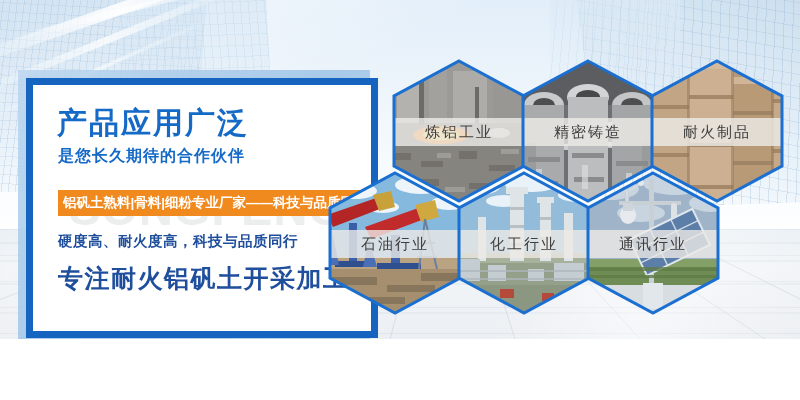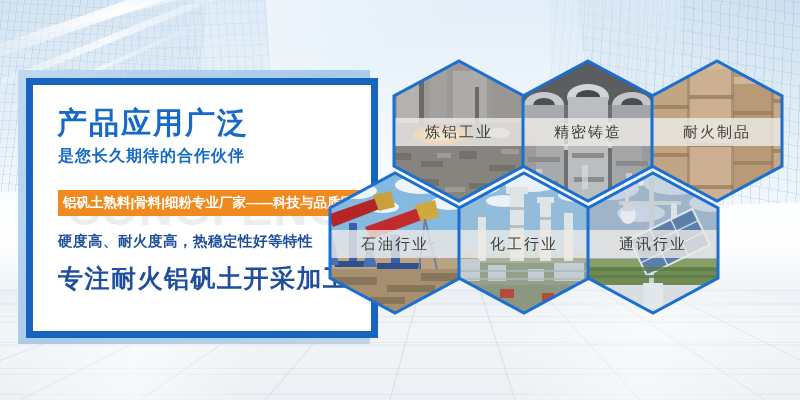--- a/index.html
+++ b/index.html
@@ -5,21 +5,21 @@
   * { margin:0; padding:0; box-sizing:border-box; }
   html,body { width:800px; height:400px; overflow:hidden; }
   body {
     font-family:"Liberation Sans","DejaVu Sans",sans-serif;
     background:#ffffff;
     position:relative;
   }
 
   
   #banner {
-    position:absolute; inset:0; width:800px; height:400px; overflow:hidden;
+    position:absolute; inset:0; width:800px; height:339px; overflow:hidden;
     background:linear-gradient(180deg,#dbe9f6 0%,#eef5fb 22%,#f7fafd 44%,#ffffff 58%,#f2f5f8 72%,#e9eef3 100%);
   }
   .bg-sky {
     position:absolute; left:0; top:0; width:800px; height:238px;
     background:
       linear-gradient(155deg,rgba(255,255,255,.85) 0%,rgba(255,255,255,0) 38%),
       linear-gradient(180deg,#e2eef9 0%,#eef5fb 40%,#f9fcfe 78%,#ffffff 100%);
   }
   
   .tower-l {
@@ -189,21 +189,21 @@
     <div class="watermark">SONGFENG</div>
   </div>
 
   <div class="headline">产品应用广泛</div>
   <div class="subhead">是您长久期待的合作伙伴</div>
 
   <div class="orange-bar">
     <span>铝矾土熟料|骨料|细粉专业厂家——科技与品质同行</span>
   </div>
 
-  <div class="feature">硬度高、耐火度高，热稳定性好等特性</div>
+  <div class="feature">硬度高、耐火度高，科技与品质同行</div>
   <div class="focus">专注耐火铝矾土开采加工</div>
 
   <svg id="hexes" viewBox="0 0 800 400">
     <defs>
 
       <pattern id="pat-aluminum" patternUnits="userSpaceOnUse" x="389" y="61" width="140" height="140">
         <rect width="140" height="140" fill="#8d8b88"></rect>
         <rect width="140" height="62" fill="#9c9a96"></rect>
         <rect y="62" width="140" height="78" fill="#7e7c79"></rect>
         <rect x="8" y="6" width="26" height="56" fill="#b4b2ae"></rect>

